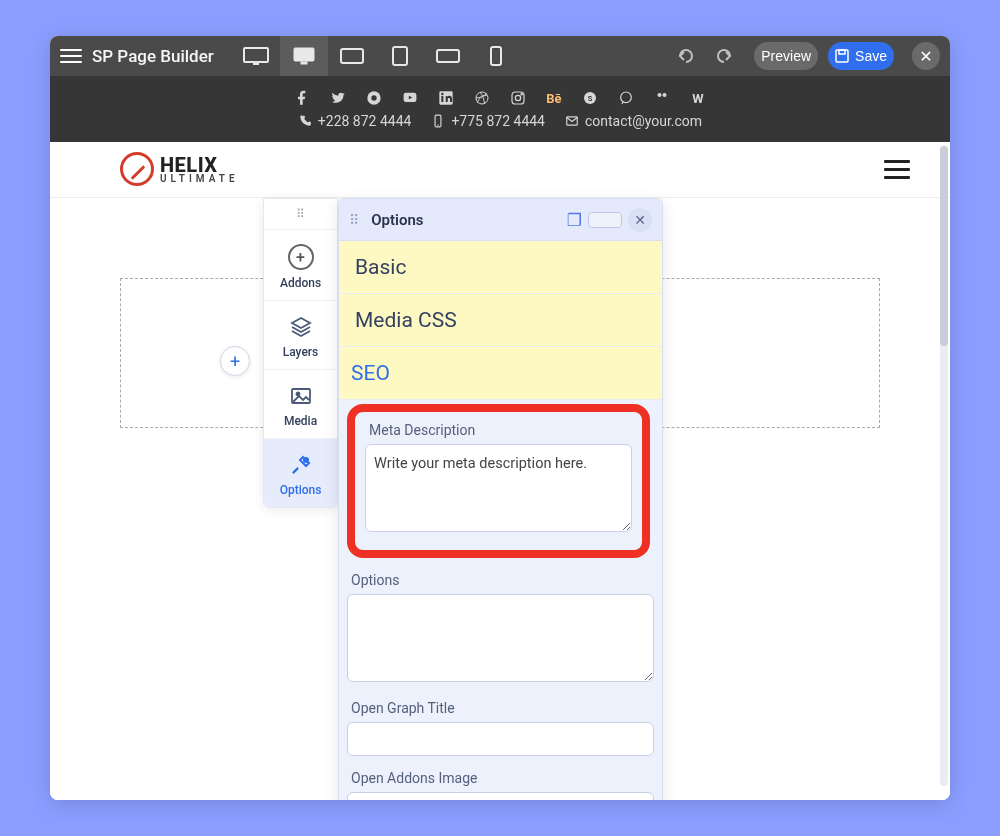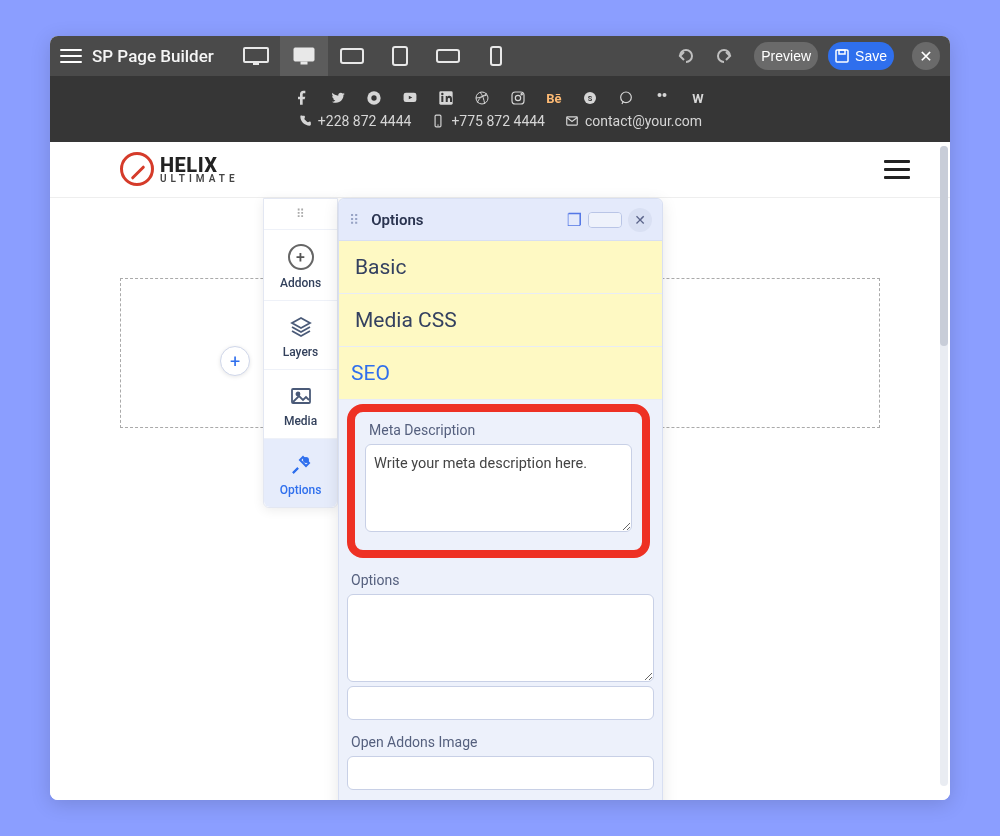--- a/index.html
+++ b/index.html
@@ -410,20 +410,21 @@
           <div class="sect-link">Basic</div>
           <div class="sect-link">Media CSS</div>
           <div class="sect-link active">SEO</div>
           <div class="seo-body">
             <div class="highlight-wrap">
               <div class="field-label">Meta Description</div>
               <textarea placeholder="Write your meta description here." style=""></textarea>
             </div>
             <div class="field-label">Options</div>
             <textarea style=""></textarea>
+            <div class="field-label">Open Graph Title</div>
             <input type="text" class="og-input" style="">
             <div class="field-label">Open Addons Image</div>
             <input type="text" class="og-input" style="">
           </div>
         </div>
 
       </div>
     </div>
   </div>
 

